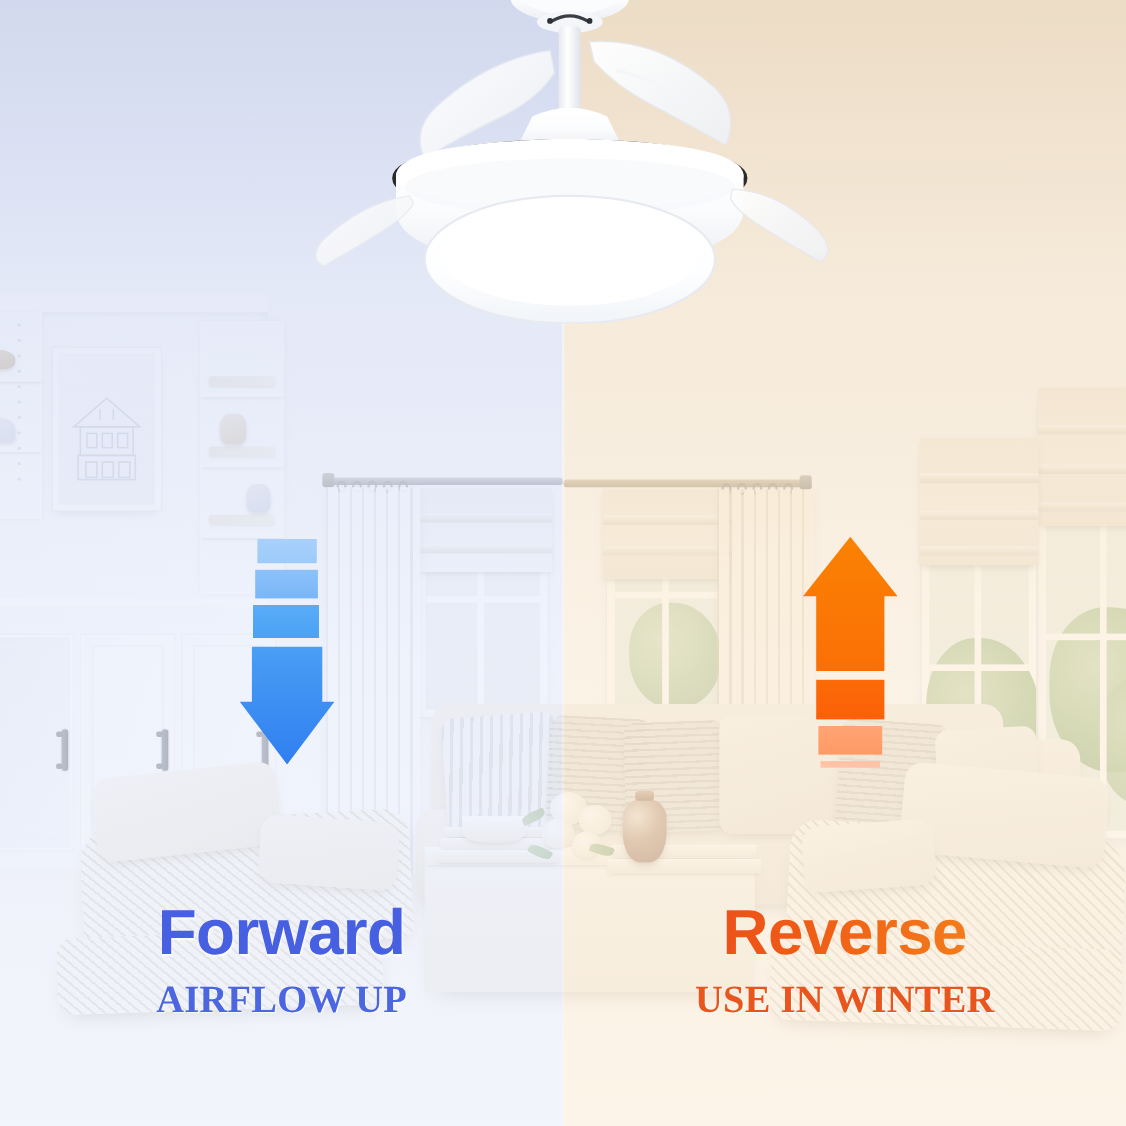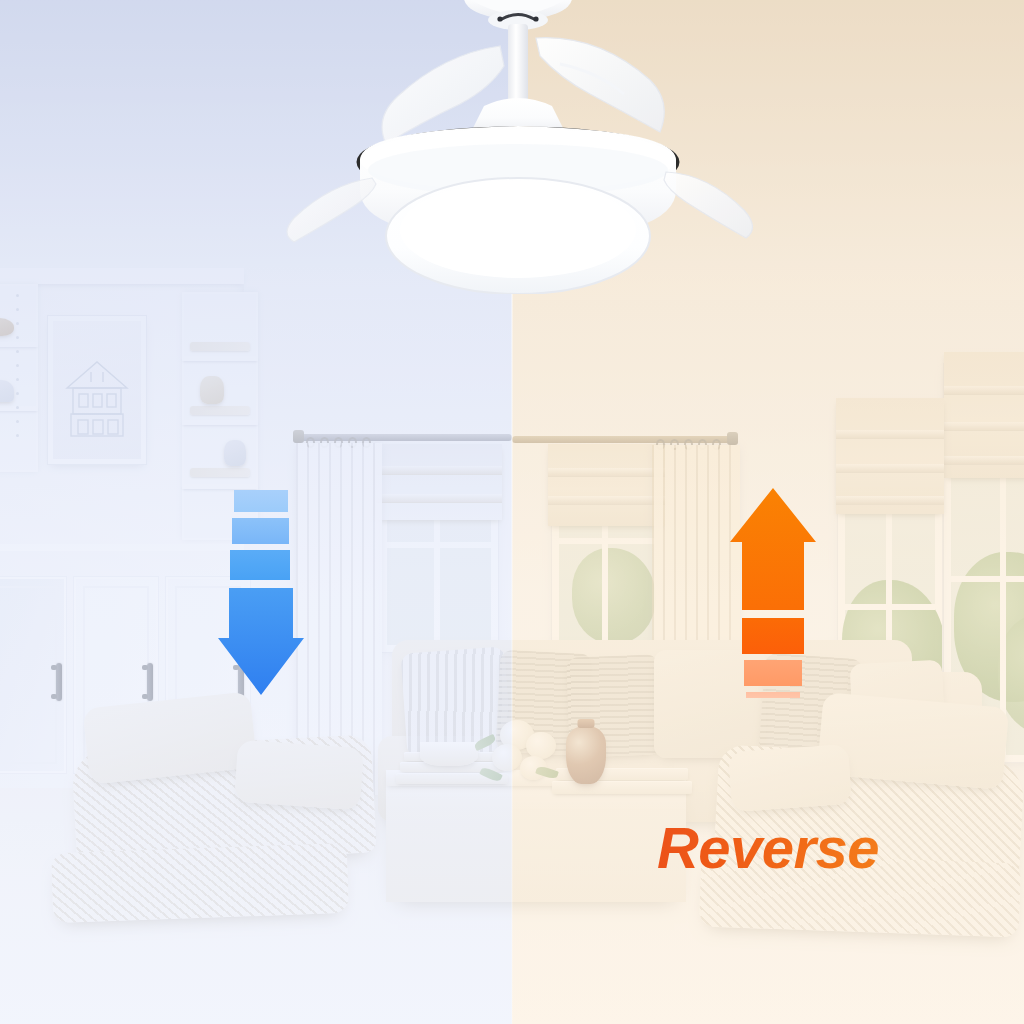--- a/index.html
+++ b/index.html
@@ -309,21 +309,20 @@
   .head {
     font-size:58px; font-weight:bold; line-height:1.02;
     letter-spacing:-.5px;
     font-family:"Liberation Sans", sans-serif;
   }
   .head-fwd { color:#4760e2; text-shadow:1px 2px 2px rgba(255,255,255,.85); }
   .head-rev {
     background:linear-gradient(95deg,#e8431f 0%,#ef5c16 42%,#f7941e 100%);
     -webkit-background-clip:text; background-clip:text; color:transparent;
     text-shadow:none;
-    font-style:italic;
   }
   .sub {
     font-family:"Liberation Serif", serif;
     font-weight:bold; font-size:35px; line-height:1.12; margin-top:12px;
     letter-spacing:.2px;
   }
   .sub-fwd { color:#4b66e0; text-shadow:1px 1px 1px rgba(255,255,255,.8); }
   .sub-rev { color:#e8561d; text-shadow:1px 1px 1px rgba(255,255,255,.8); }
 </style>
 </head>
@@ -639,23 +638,26 @@
           <stop offset="1" stop-color="#ffd3bd"></stop>
       </linearGradient>
     </defs>
     <path d="M43 0 L86 54 L74 54 L74 122 L12 122 L12 54 L0 54 Z" fill="url(#aOr1)"></path>
     <rect x="12" y="130" width="62" height="36" fill="url(#aOr2)"></rect>
     <rect x="14" y="172" width="58" height="26" fill="url(#aOr3)"></rect>
     <rect x="16" y="204" width="54" height="22" fill="url(#aOr4)"></rect>
   </svg>
 
   <div class="caption cap-left">
+    <div class="head head-fwd">Forward</div>
     <div class="sub sub-fwd">
+      <div>AIRFLOW UP</div>
     </div>
   </div>
 
   <div class="caption cap-right">
     <div class="head head-rev">Reverse</div>
     <div class="sub sub-rev">
+      <div>USE IN WINTER</div>
     </div>
   </div>
 
 </div>
 
 </body></html>

